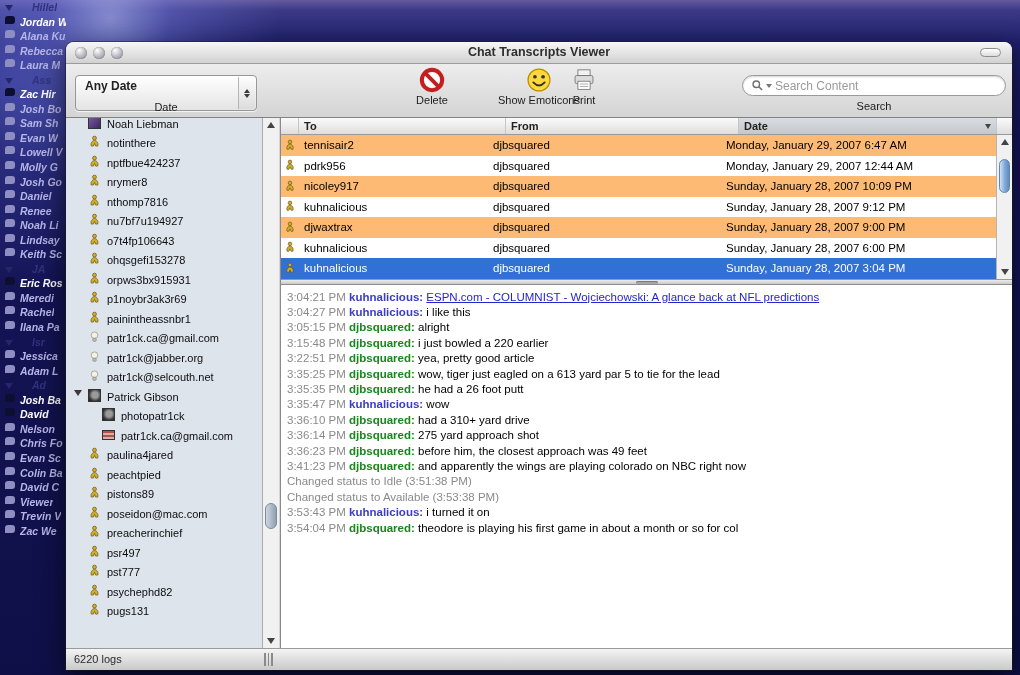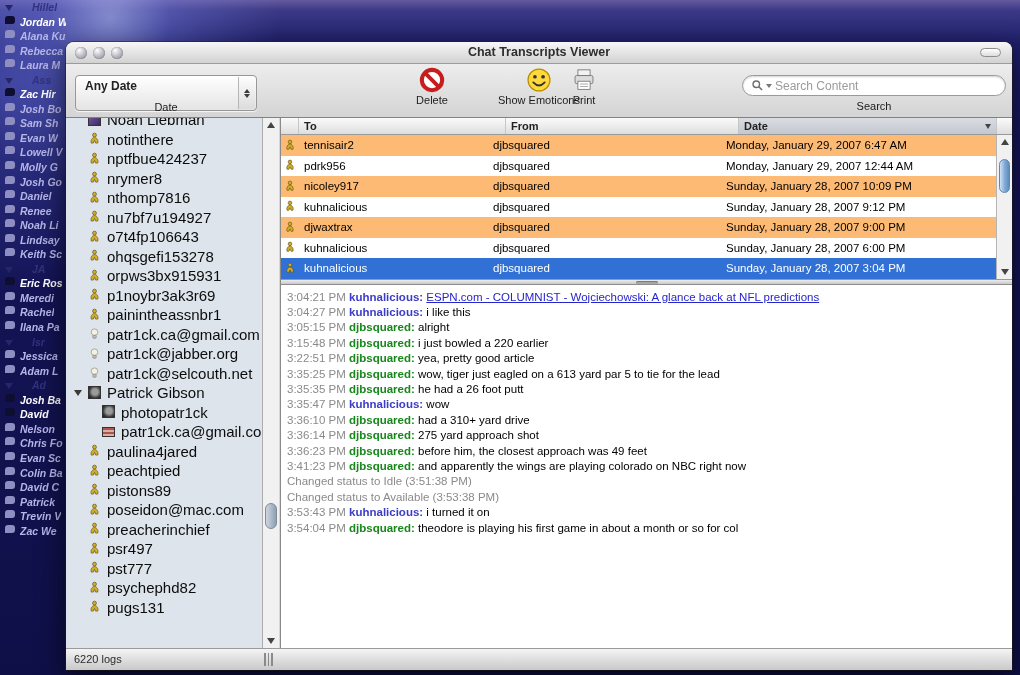--- a/index.html
+++ b/index.html
@@ -65,22 +65,22 @@
   .g-print { left:494px; width:48px; }
   .searchwrap { position:absolute; left:676px; top:11px; width:264px; height:21px;
     border:1px solid #9a9a9a; border-radius:11px; background:#fff;
     display:flex; align-items:center; padding:0 8px; box-shadow:inset 0 1px 2px rgba(0,0,0,.18); }
   .search-ph { font-size:12px; color:#9b9b9b; margin-left:3px; }
   .chev { width:0;height:0;border-left:3px solid transparent;border-right:3px solid transparent;border-top:4px solid #777; margin-left:2px; }
   .search-label { position:absolute; left:676px; top:36px; width:264px; text-align:center; font-size:11px; color:#1c1c1c; }
   
   .sidebar { position:absolute; left:0; top:76px; width:196px; bottom:22px;
     background:#dde4ec; overflow:hidden; }
-  .sb-row { height:19.5px; display:flex; align-items:center; padding-left:22px;
-    font-size:15px; color:#0c0c0c; white-space:nowrap; position:relative; }
+  .sb-row { height:19.5px; display:flex; align-items:flex-end; padding-left:22px;
+    font-size:11px; color:#0c0c0c; white-space:nowrap; position:relative; }
   .sb-row.cut { margin-top:-8px; }
   .sb-row.indent1 { padding-left:36px; }
   .sb-tri { position:absolute; left:8px; top:7px; width:0; height:0;
     border-left:4.5px solid transparent; border-right:4.5px solid transparent; border-top:6px solid #3a3a3a; }
   .sb-ico { flex:0 0 auto; width:13px; height:14px; margin-right:6px; display:inline-flex; }
   .sb-ico svg { width:13px; height:14px; }
   .av { width:13px; height:13px; border:1px solid #333; }
   .av-purple { background:linear-gradient(135deg,#7a5aa6,#3a2a60); }
   .av-dark { background:radial-gradient(circle at 55% 45%, #9a9a9a 0 3px, #3a3a3a 6px, #050505 10px); }
   .av-red { background:repeating-linear-gradient(180deg,#b05050 0 2px,#d8b0a0 2px 4px); height:10px; margin-top:2px; }
@@ -277,21 +277,21 @@
     <div class="bl-row">
       <span class="bl-bubble"></span>
       <span class="bl-label">Colin Ba</span>
     </div>
     <div class="bl-row">
       <span class="bl-bubble"></span>
       <span class="bl-label">David C</span>
     </div>
     <div class="bl-row">
       <span class="bl-bubble"></span>
-      <span class="bl-label">Patrick</span>
+      <span class="bl-label">Viewer</span>
     </div>
     <div class="bl-row">
       <span class="bl-bubble"></span>
       <span class="bl-label">Trevin V</span>
     </div>
     <div class="bl-row">
       <span class="bl-bubble"></span>
       <span class="bl-label">Zac We</span>
     </div>
   </div>

